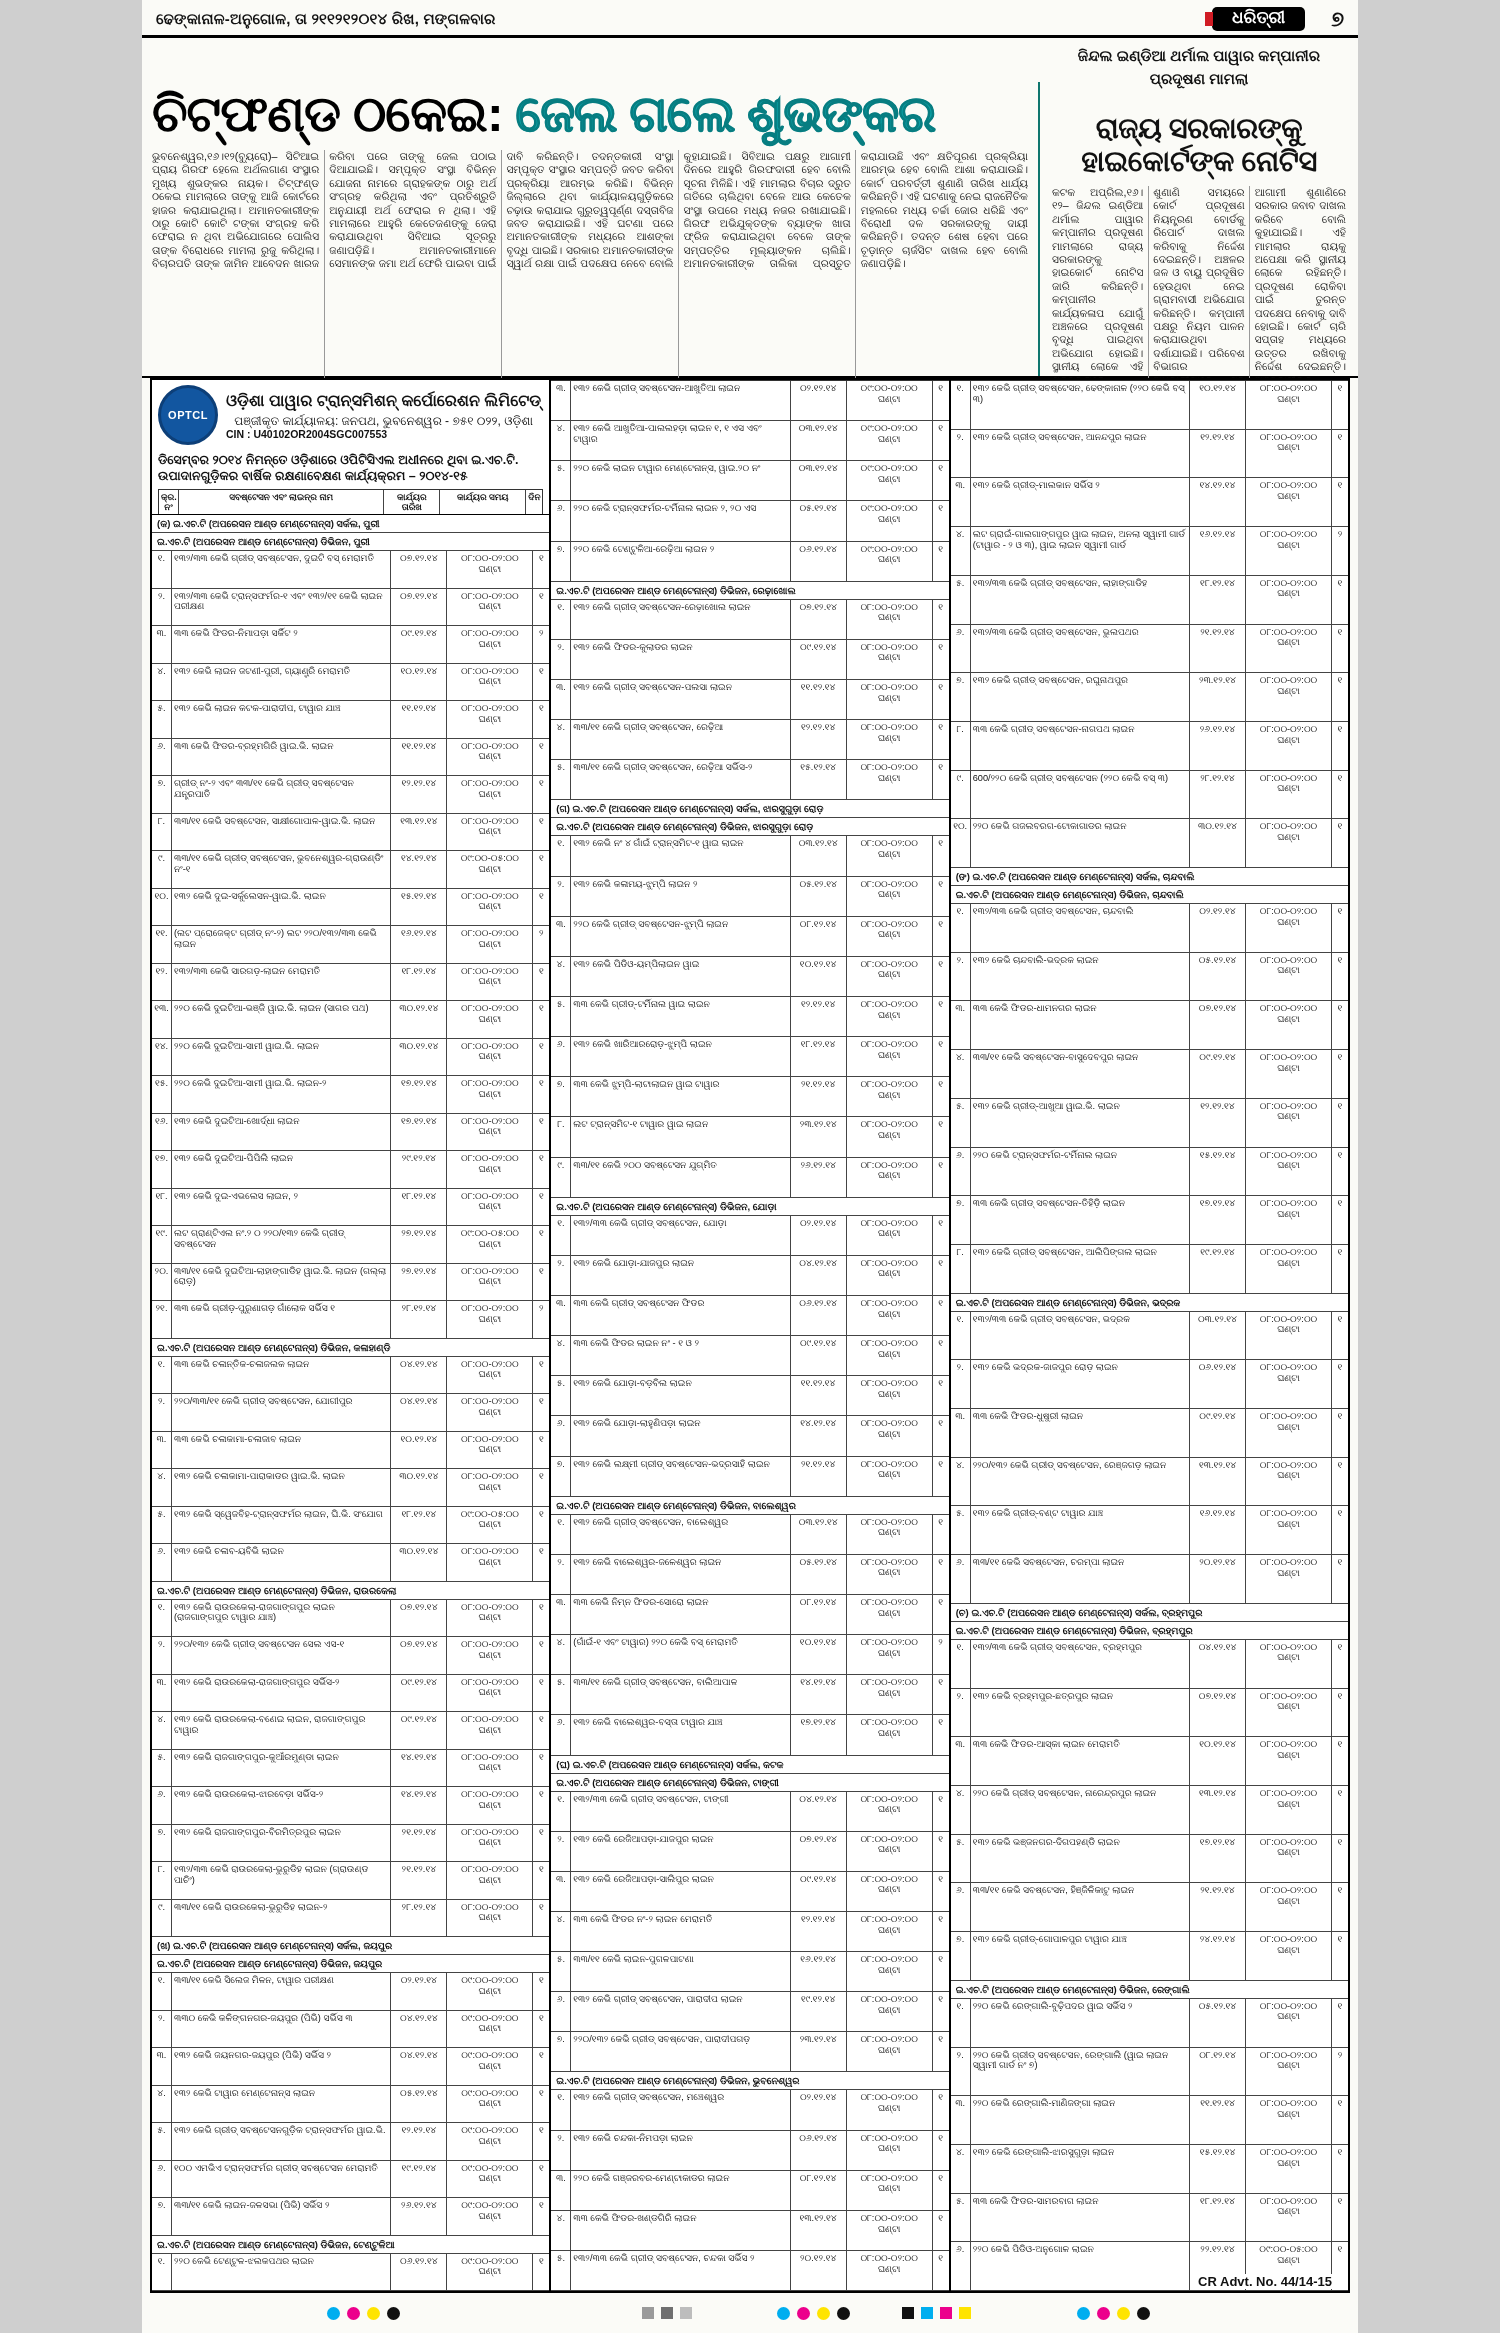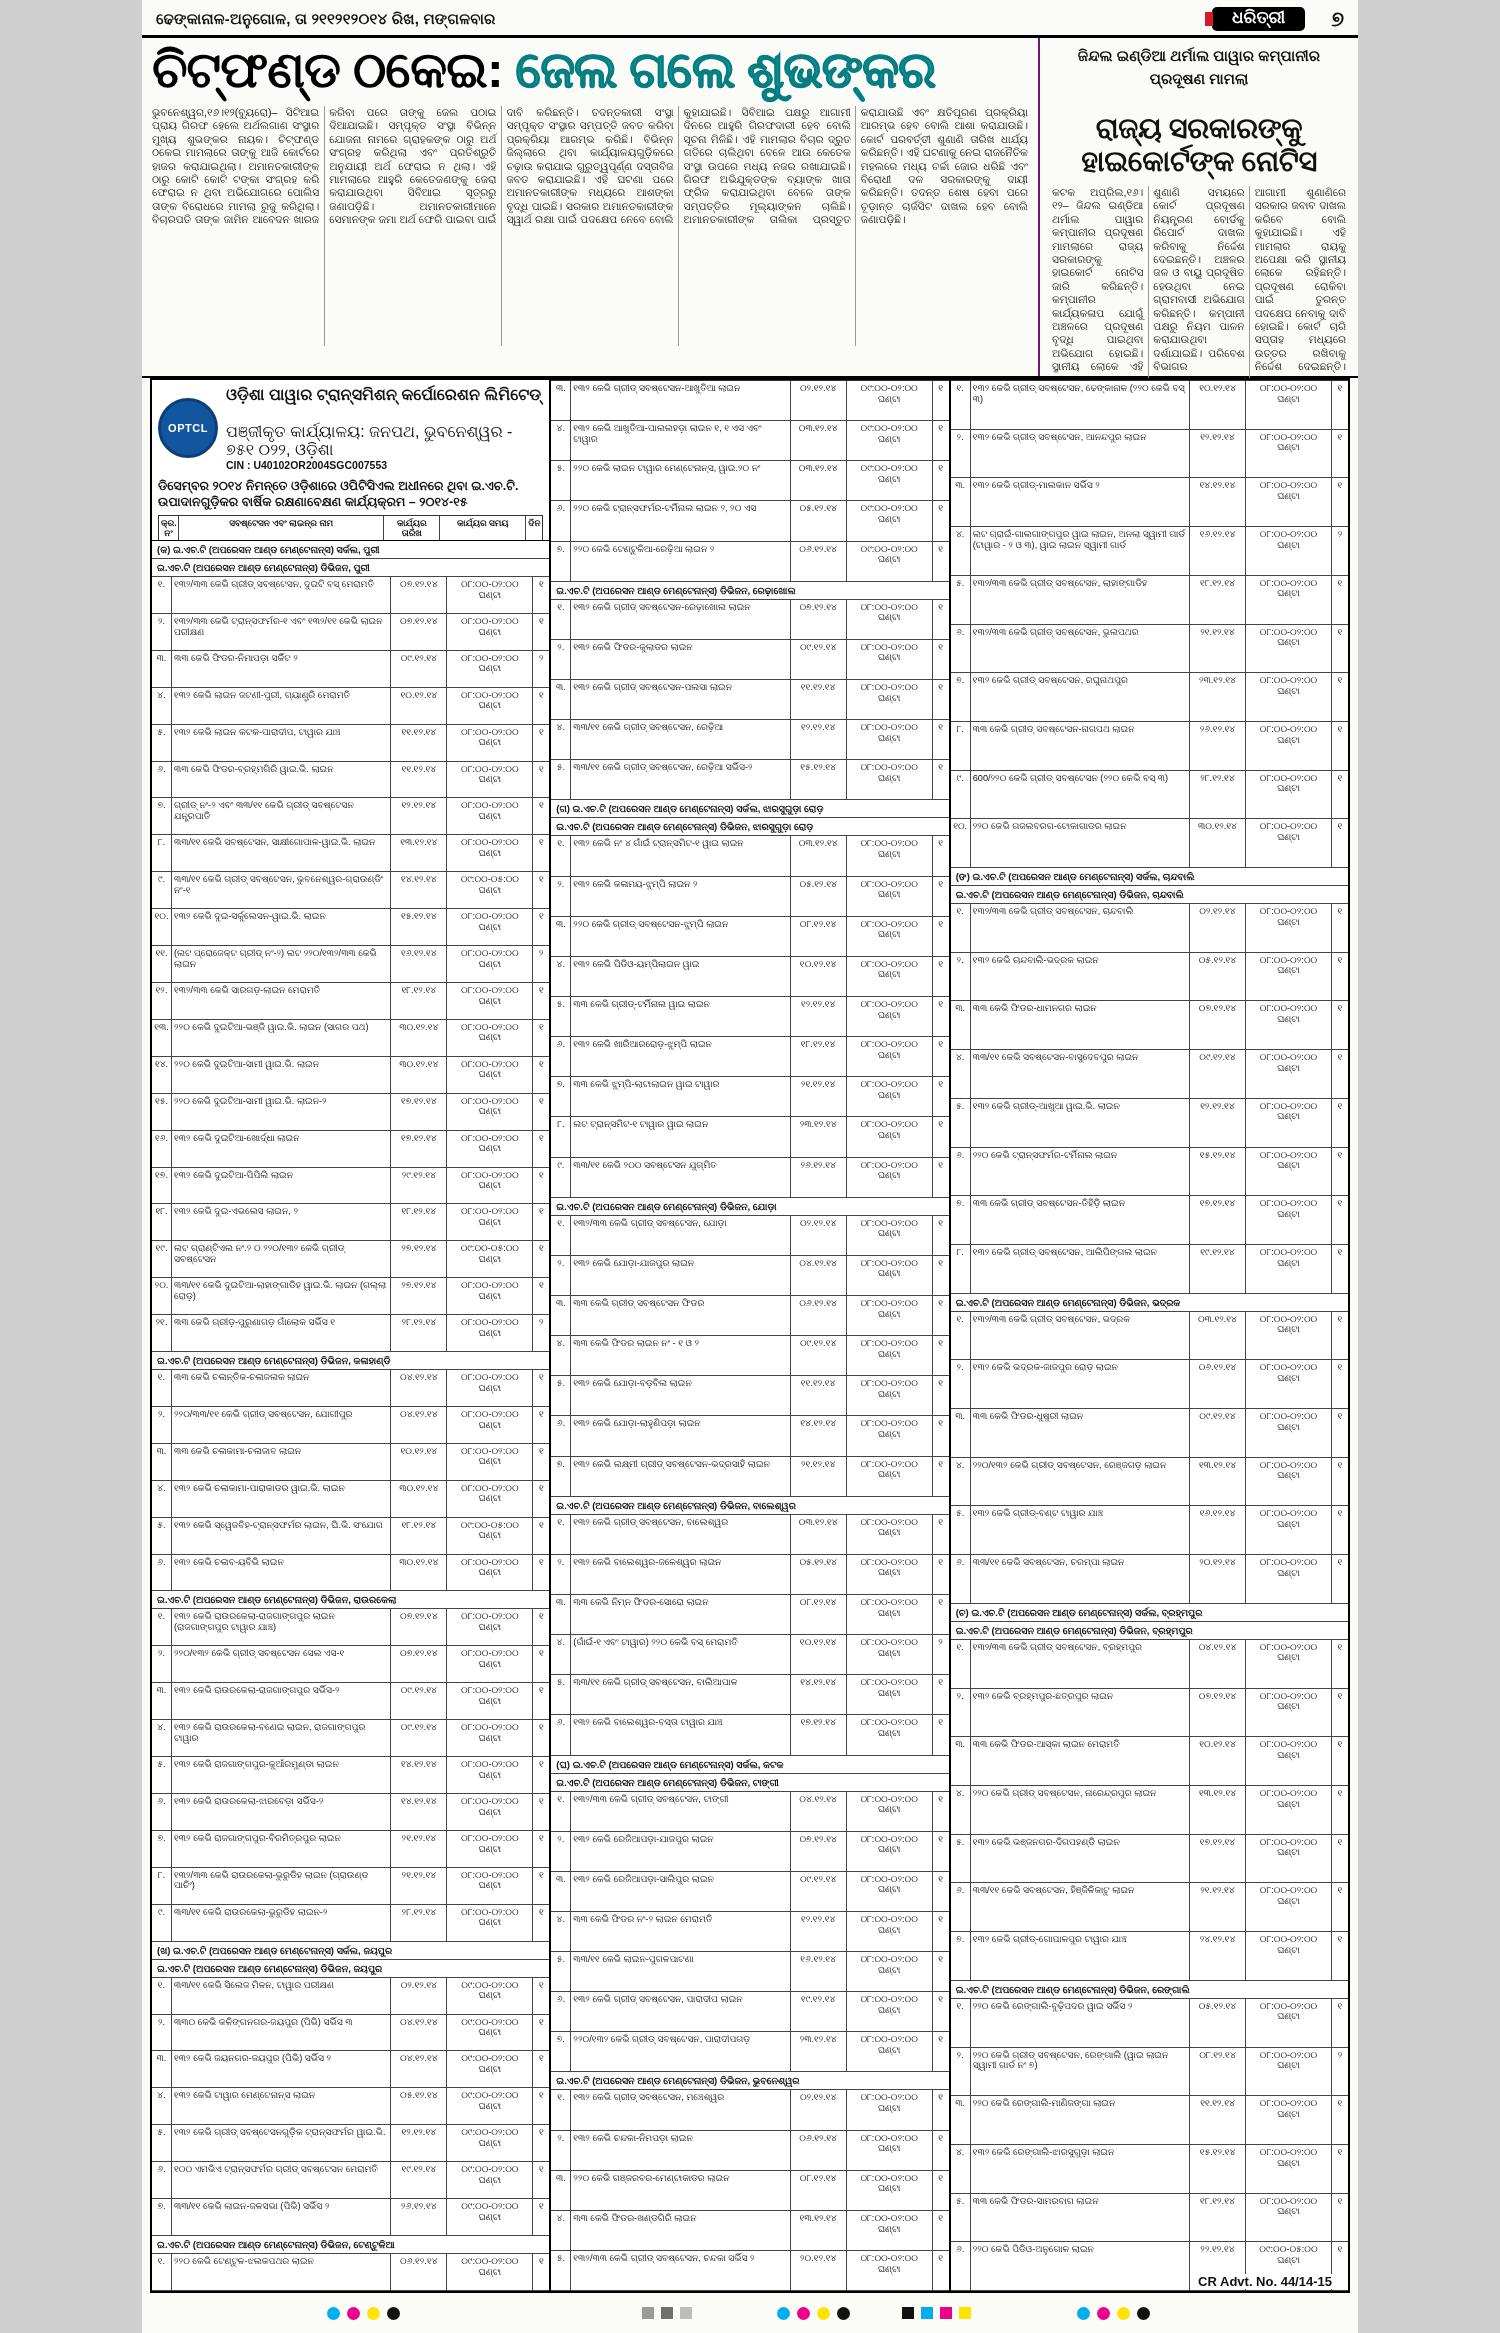--- a/index.html
+++ b/index.html
@@ -11,21 +11,21 @@
           padding:7px 14px 4px 14px;border-bottom:3px solid #000;}
   .dateline{font-weight:bold;font-size:15px;letter-spacing:.2px;}
   .mast-wrap{display:flex;align-items:center;gap:26px;}
   .mast{position:relative;background:#000;color:#fff;font-weight:bold;font-size:17px;
         padding:1px 20px 3px 20px;border-radius:5px;}
   .mast:before{content:"";position:absolute;left:-7px;top:5px;width:8px;height:14px;background:#d01c24;}
   .pageno{font-size:21px;font-weight:bold;}
 
   
   .news{display:flex;height:338px;border-bottom:2px solid #000;}
-  .lead{width:898px;min-width:898px;padding:2px 10px 4px 10px;border-right:2px solid #701a75;box-sizing:border-box;}
+  .lead{width:898px;min-width:898px;padding:2px 10px 4px 10px;border-right:2px solid #0f766e;box-sizing:border-box;margin-top:44px;}
   .lead h1{margin:0 0 6px 0;font-size:50px;line-height:60px;white-space:nowrap;letter-spacing:-1px;}
   .hl-black{color:#000;}
   .hl-teal{color:#0a9fa4;-webkit-text-stroke:1px #077d81;}
   .bodytxt{font-size:10.6px;line-height:13.4px;text-align:justify;overflow:hidden;}
   .cols5{column-count:5;column-gap:10px;column-rule:1px solid #999;height:240px;}
   .side{flex:1;padding:4px 12px;box-sizing:border-box;}
   .kicker{font-size:15px;font-weight:bold;text-align:center;margin:2px 0 22px 0;line-height:23px;}
   .side h2{margin:0 0 8px 0;font-size:29px;line-height:33px;text-align:center;letter-spacing:-.5px;}
   .cols3{column-count:3;column-gap:10px;column-rule:1px solid #999;height:240px;}
 
@@ -33,21 +33,21 @@
   .ad{position:absolute;left:8px;right:8px;top:378px;bottom:40px;border:2px solid #000;
       display:flex;background:#fff;}
   .adcol{flex:1;display:flex;flex-direction:column;min-width:0;}
   .adcol + .adcol{border-left:2px solid #000;}
   .adhead{padding:5px 6px 0 6px;border-bottom:1px solid #000;}
   .logo-row{display:flex;gap:8px;align-items:center;}
   .optcl-logo{flex:none;width:54px;height:54px;border-radius:50%;background:#1256a0;border:3px solid #0d3f78;
               color:#fff;display:flex;align-items:center;justify-content:center;
               font-weight:bold;font-size:11px;letter-spacing:.5px;}
   .org{font-weight:bold;font-size:16px;line-height:19px;}
-  .addr{font-size:16px;margin-top:19px;}
+  .addr{font-size:12px;margin-top:4px;text-align:center;}
   .cin{font-size:10.5px;font-weight:bold;}
   .adtitle{font-weight:bold;font-size:12.5px;line-height:16px;margin:7px 0 5px 0;}
   .thead{display:flex;font-weight:bold;font-size:8.8px;line-height:10px;
          border:1px solid #333;border-bottom:none;text-align:center;}
   .rows{flex:1;display:flex;flex-direction:column;border-top:1px solid #333;}
   .adcol:first-child .rows{border-top:none;}
   .row{flex:1 1 auto;display:flex;border-bottom:1px solid #444;font-size:9.2px;line-height:10.6px;min-height:24px;}
   .cell{padding:2px 2px;border-right:1px solid #444;overflow:hidden;box-sizing:border-box;}
   .c-no{width:20px;flex:none;text-align:center;}
   .c-name{flex:1;min-width:0;}

